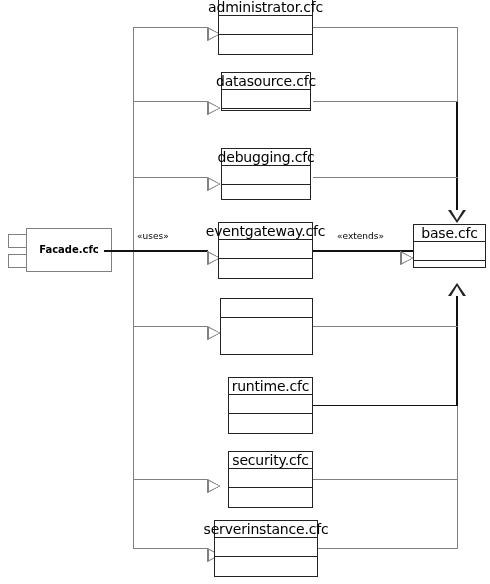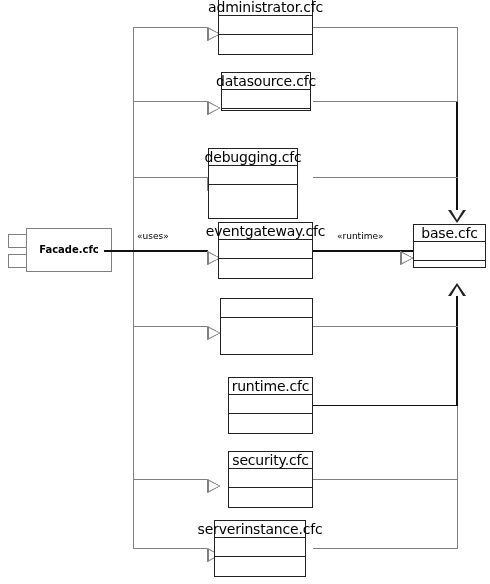--- a/index.html
+++ b/index.html
@@ -110,21 +110,21 @@
 
   <div class="hline" style="left:133px;top:326px;width:75px;"></div>
   <div class="tri-r" style="left:207px;top:326px;"></div>
 
   <div class="hline" style="left:133px;top:479px;width:75px;"></div>
   <div class="tri-r" style="left:207px;top:479px;"></div>
 
   <div class="hline" style="left:133px;top:548px;width:75px;"></div>
   <div class="tri-r" style="left:207px;top:548px;"></div>
 
-  <span class="stereo" style="left:337px;top:232px;">«runtime»</span>
+  <span class="stereo" style="left:337px;top:232px;">«extends»</span>
 
   <div class="vline th dk" style="left:456px;top:101px;height:110px;"></div>
   <div class="vline" style="left:457px;top:27px;height:75px;"></div>
   <div class="tri-d" style="left:448px;top:210px;"></div>
 
   <div class="vline th dk" style="left:456px;top:296px;height:110px;"></div>
   <div class="vline" style="left:457px;top:405px;height:143px;"></div>
   <div class="tri-u" style="left:448px;top:283px;"></div>
 
   <div class="hline" style="left:313px;top:27px;width:145px;"></div>
@@ -146,21 +146,21 @@
   </div>
 
   <div class="cls dark" style="left:221px;top:72px;width:90px;height:39px;">
     <div class="cmp name" style="height:17px;">
       <span class="title">datasource.cfc</span>
     </div>
     <div class="cmp attrs" style="height:19px;"></div>
     <div class="cmp ops" style="height:19px;"></div>
   </div>
 
-  <div class="cls dark" style="left:208px;top:148px;width:90px;height:71px;">
+  <div class="cls dark" style="left:221px;top:148px;width:90px;height:52px;">
     <div class="cmp name" style="height:17px;">
       <span class="title">debugging.cfc</span>
     </div>
     <div class="cmp attrs" style="height:19px;"></div>
     <div class="cmp ops" style="height:19px;"></div>
   </div>
 
   <div class="cls dark" style="left:218px;top:222px;width:95px;height:57px;">
     <div class="cmp name" style="height:17px;text-align:right;">
       <span class="title">eventgateway.cfc</span>
@@ -183,21 +183,21 @@
   </div>
 
   <div class="cls dark" style="left:228px;top:451px;width:85px;height:57px;">
     <div class="cmp name" style="height:17px;">
       <span class="title">security.cfc</span>
     </div>
     <div class="cmp attrs" style="height:19px;"></div>
     <div class="cmp ops" style="height:19px;"></div>
   </div>
 
-  <div class="cls dark" style="left:214px;top:520px;width:92px;height:57px;">
+  <div class="cls dark" style="left:214px;top:520px;width:104px;height:57px;">
     <div class="cmp name" style="height:17px;">
       <span class="title">serverinstance.cfc</span>
     </div>
     <div class="cmp attrs" style="height:19px;"></div>
     <div class="cmp ops" style="height:19px;"></div>
   </div>
 
   <div class="cls dark" style="left:413px;top:224px;width:73px;height:44px;">
     <div class="cmp name" style="height:17px;">
       <span class="title">base.cfc</span>

